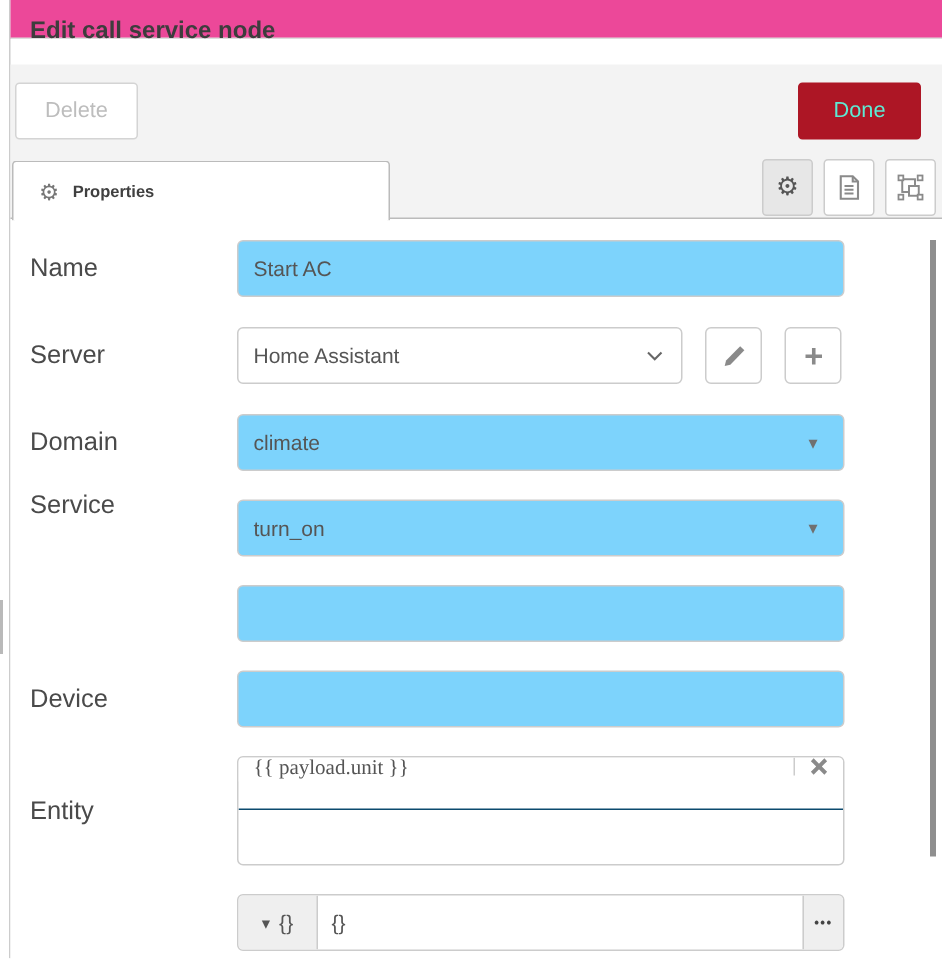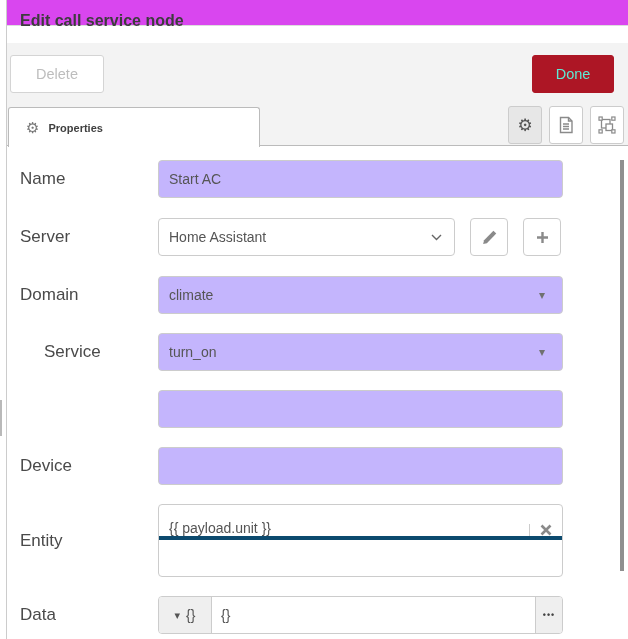--- a/index.html
+++ b/index.html
@@ -7,28 +7,28 @@
   .page {
     position:relative; width:628px; height:639px; overflow:hidden;
     background:#fff; font-family:"Liberation Sans","DejaVu Sans",sans-serif;
     color:#444;
   }
   
   .workspace-edge { position:absolute; left:0; top:0; width:7px; height:639px; background:#fff; border-right:1px solid #ccc; }
   .workspace-scroll-fragment { position:absolute; left:0; top:400px; width:2px; height:36px; background:#b9b9b9; }
 
   
-  .tray-header { position:absolute; left:7px; top:0; width:621px; height:26px; background:#d946ef; border-bottom:1px solid #ddd; }
+  .tray-header { position:absolute; left:7px; top:0; width:621px; height:26px; background:#ec4899; border-bottom:1px solid #ddd; }
   .tray-title { position:absolute; left:13px; top:0; line-height:42px; font-size:16px; font-weight:bold; color:#3d3d3d; }
 
   
   .tray-toolbar { position:absolute; left:7px; top:43px; width:621px; height:57px; background:#f3f3f3; }
   .btn { position:absolute; height:38px; border:1px solid #d4d4d4; border-radius:3px; background:#fff;
          font-family:inherit; font-size:14.5px; display:flex; align-items:center; justify-content:center; cursor:pointer; }
-  .btn-delete { left:10px; top:55px; width:94px; color:#bdbdbd;text-align:center; }
+  .btn-delete { left:10px; top:55px; width:82px; color:#bdbdbd;text-align:center; }
   .btn-cancel { left:422px; top:55px; width:91px; color:#8c8c8c; }
   .btn-done   { left:532px; top:55px; width:82px; color:#5eead4; background:#AD1625; border-color:#AD1625; }
 
   
   .tab-row { position:absolute; left:7px; top:100px; width:621px; height:46px; background:#f3f3f3; border-bottom:1px solid #bbb; }
   .tab-active { position:absolute; left:8px; top:107px; width:252px; height:40px; background:#fff;
                 border:1px solid #bbb; border-bottom:none; border-radius:3px 3px 0 0; z-index:2;
                 display:flex; align-items:center; padding-left:17px; cursor:pointer; }
   .tab-gear { font-size:15px; color:#777; margin-right:9px; }
   .tab-label { font-size:11px; font-weight:bold; color:#404040; }
@@ -36,33 +36,33 @@
               border-radius:3px; display:flex; align-items:center; justify-content:center; cursor:pointer; z-index:2; }
   .icon-btn.selected { background:#e7e7e7; }
   .btn-tab-gear { left:508px; font-size:17px; color:#555; }
   .btn-tab-doc { left:549px; }
   .btn-tab-group { left:590px; }
 
   
   .form-area { position:absolute; left:7px; top:146px; width:621px; height:493px; background:#fff; }
   .flabel { position:absolute; left:20px; width:130px; font-size:17px; color:#4a4a4a; }
   .tinput { position:absolute; left:158px; width:405px; height:38px; border:1px solid #ccc; border-radius:4px;
-            padding:0 10px; font-size:14px; color:#555; background:#c4b5fd; font-family:inherit; outline:none; }
+            padding:0 10px; font-size:14px; color:#555; background:#7dd3fc; font-family:inherit; outline:none; }
   .combo-caret { position:absolute; left:539px; font-size:12px; color:#707070; pointer-events:none; }
 
   .select-box { position:absolute; left:158px; width:297px; height:38px; border:1px solid #ccc; border-radius:4px;
                 background:#fff; display:flex; align-items:center; padding:0 10px; font-size:14px; color:#555; cursor:pointer; }
   .select-chevron { position:absolute; right:12px; }
   .sq-btn { position:absolute; width:38px; height:38px; border:1px solid #ccc; border-radius:4px; background:#fff;
             display:flex; align-items:center; justify-content:center; cursor:pointer; }
 
   
   .entity-box { position:absolute; left:158px; top:504px; width:405px; height:73px; border:1px solid #ccc;
                 border-radius:4px; background:#fff; overflow:hidden; }
-  .entity-row1 { height:35px; border-bottom:4px solid #0c4a6e; display:flex; align-items:flex-end; }
+  .entity-row1 { height:35px; border-bottom:1px solid #0c4a6e; display:flex; align-items:flex-start;font-family:Liberation Serif, serif; }
   .entity-input { flex:1; border:none; outline:none; padding:0 10px; font-size:14px; color:#555; font-family:inherit; }
   .entity-x-btn { width:33px; border-left:1px solid #ccc; display:flex; align-items:center; justify-content:center;
                   background:#fff; cursor:pointer; }
   .entity-row2 { height:36px; }
 
   
   .typed-input { position:absolute; left:158px; top:596px; width:405px; height:38px; border:1px solid #ccc;
                  border-radius:4px; background:#fff; display:flex; overflow:hidden; }
   .ti-type-btn { width:53px; background:#efefef; border-right:1px solid #ccc; display:flex; align-items:center;
                  justify-content:center; gap:6px; color:#555; cursor:pointer; flex:none; }
@@ -137,21 +137,21 @@
   <div class="sq-btn" style="left:523px; top:218px;">
     <svg width="13" height="13" viewBox="0 0 13 13">
       <path d="M6.5 1 V12 M1 6.5 H12" stroke="#8a8a8a" stroke-width="2.4"></path>
     </svg>
   </div>
 
   <label class="flabel" style="top:276px; line-height:38px;">Domain</label>
   <input class="tinput" style="top: 276px;" type="text" value="climate">
   <span class="combo-caret" style="top:276px; line-height:38px;">▾</span>
 
-  <label class="flabel" style="top:333px; line-height:38px;margin-left:24px;">Service</label>
+  <label class="flabel" style="top:318px; line-height:38px;">Service</label>
   <input class="tinput" style="top: 333px;" type="text" value="turn_on">
   <span class="combo-caret" style="top:333px; line-height:38px;">▾</span>
 
   <input class="tinput" style="top: 390px;" type="text" value="">
 
   <label class="flabel" style="top:447px; line-height:38px;">Device</label>
   <input class="tinput" style="top: 447px;" type="text" value="">
 
   <label class="flabel" style="top:504px; line-height:73px;">Entity</label>
   <div class="entity-box">
@@ -159,21 +159,20 @@
       <input class="entity-input" type="text" value="{{ payload.unit }}" style="">
       <div class="entity-x-btn">
         <svg width="12" height="12" viewBox="0 0 12 12">
           <path d="M1.5 1.5 L10.5 10.5 M10.5 1.5 L1.5 10.5" stroke="#8a8a8a" stroke-width="2.6"></path>
         </svg>
       </div>
     </div>
     <div class="entity-row2"></div>
   </div>
 
-  <label class="flabel" style="top:596px; line-height:38px;">Data</label>
   <div class="typed-input">
     <div class="ti-type-btn">
       <span class="ti-caret">▾</span>
       <span class="ti-type-icon">{}</span>
     </div>
     <div class="ti-value">
       <span>{}</span>
     </div>
     <div class="ti-expand-btn">
       <span class="ti-ellipsis">•••</span>

